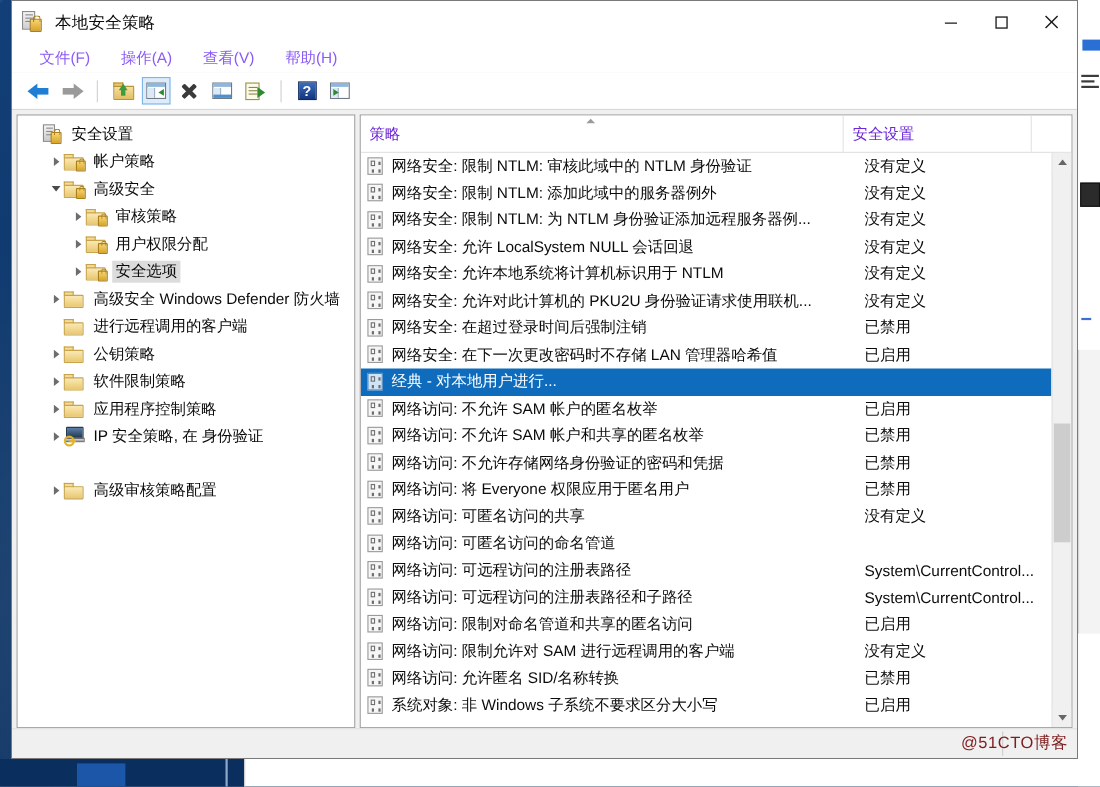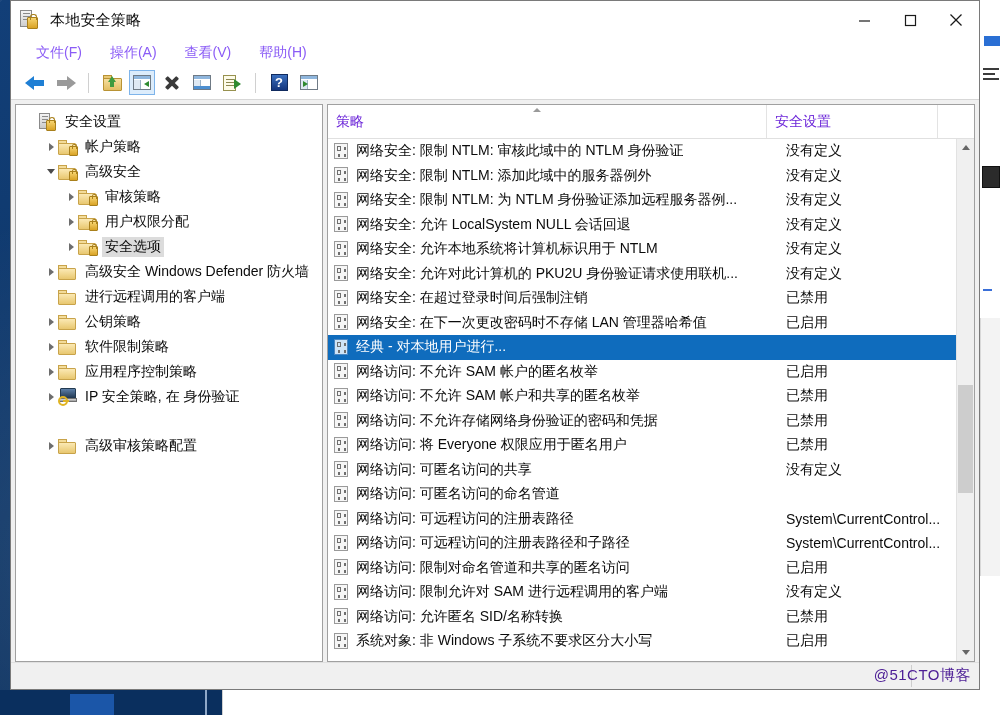--- a/index.html
+++ b/index.html
@@ -421,21 +421,21 @@
 
   
   .statusbar {
     flex: 0 0 26px; height: 26px; background: #f0f0f0;
     border-top: 1px solid #e0e0e0;
     display: flex; align-items: center; position: relative;
   }
   .sb-sep { position: absolute; left: 900px; top: 2px; width: 1px; height: 22px; background: #cdcdcd; }
   .watermark {
     position: absolute; right: 8px; top: 3px;
-    font-size: 15px; color: #4c1d95; letter-spacing: .5px;
+    font-size: 15px; color: #7f1d1d; letter-spacing: .5px;
   }
 </style>
 </head>
 <body>
 
 <div id="desktop"></div>
 <div id="desktop-right"></div>
 <div class="bg-blue-strip"></div>
 <div class="bg-icon-a"></div>
 <div class="bg-icon-b"></div>

